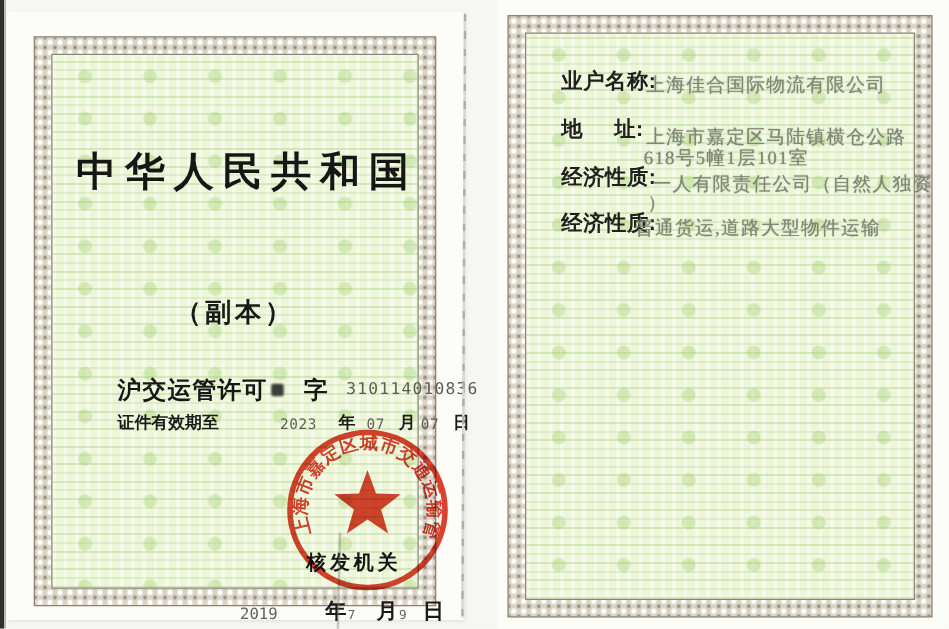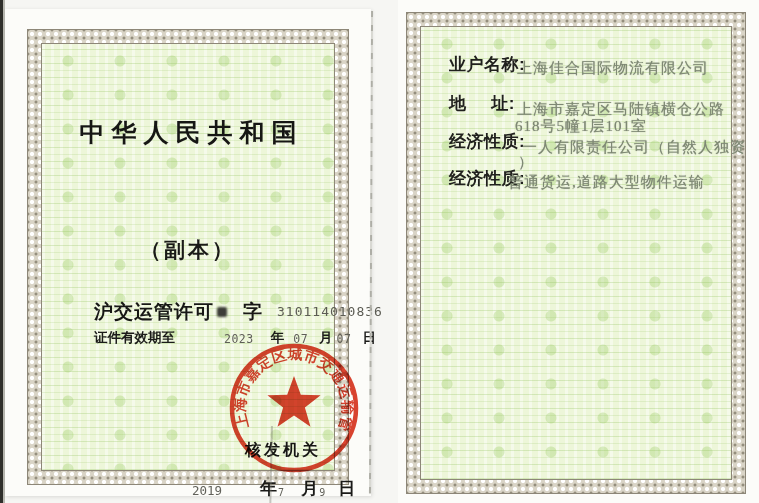--- a/index.html
+++ b/index.html
@@ -37,23 +37,23 @@
     border:1px solid #8d8778;background-color:#edf6d9;
     background-image:
       radial-gradient(circle,rgba(146,198,88,.30) 0 5px,rgba(146,198,88,0) 6px),
       repeating-linear-gradient(0deg,rgba(128,184,72,.25) 0 1.5px,rgba(0,0,0,0) 1.5px 7px,rgba(128,184,72,.16) 7px 8.5px,rgba(0,0,0,0) 8.5px 14px),
       repeating-linear-gradient(90deg,rgba(255,255,255,.45) 0 3px,rgba(0,0,0,0) 3px 9px);
     background-size:52px 34px,auto,auto;
   }
   
   .abs{position:absolute;}
   .country-title{
-    left:0;right:0;top:72px;text-align:center;
+    left:0;right:0;top:72px;text-align:right;
     font-family:"Liberation Serif",serif;font-weight:700;color:#161614;
-    font-size:25px;letter-spacing:7px;text-indent:7px;
+    font-size:32px;letter-spacing:7px;text-indent:7px;
   }
   .main-title-wrap{left:0;right:0;top:118px;display:flex;justify-content:center;}
   .main-title{
     font-family:"DejaVu Sans",sans-serif;font-weight:900;color:#0e0e0c;
     font-size:40px;white-space:nowrap;transform:scaleX(.72);transform-origin:center;
   }
   .copy-type{
     left:0;right:0;top:192px;text-align:center;
     font-family:"Liberation Serif",serif;font-weight:700;color:#1a1a18;
     font-size:21px;letter-spacing:3px;

